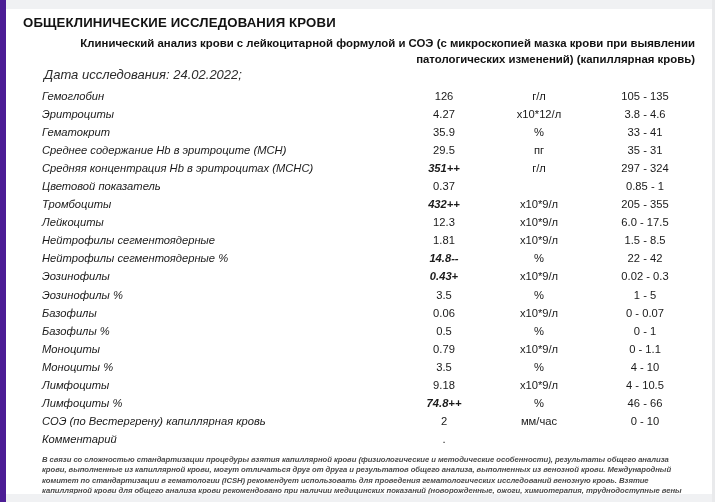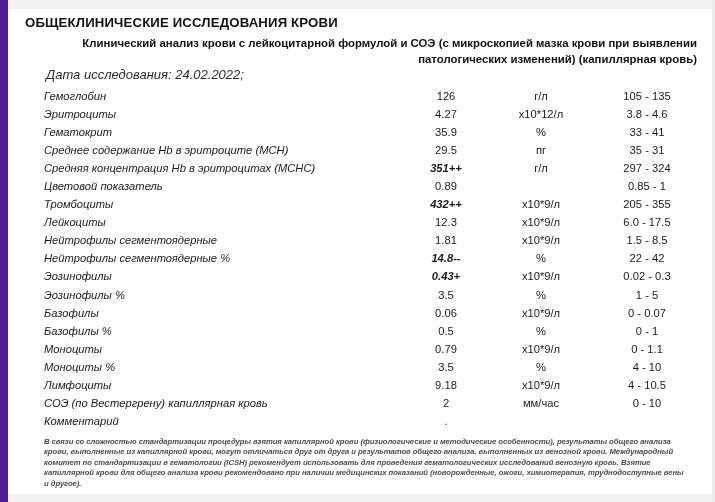--- a/index.html
+++ b/index.html
@@ -17,21 +17,21 @@
     overflow: hidden;
     position: relative;
   }
 
   
   .page {
     position: relative;
     width: 715px;
     height: 502px;
     background: #ffffff;
-    border-left: 8px solid #4c1d95;
+    border-left: 6px solid #4c1d95;
     border-right: 3px solid #e9eaec;
   }
   .band-top {
     height: 9px;
     background: #f0f1f3;
     width: 100%;
   }
   .band-bottom {
     position: absolute;
     left: 0;
@@ -157,21 +157,21 @@
             <td class="col-ref">35 - 31</td>
           </tr>
           <tr>
             <td class="col-name">Средняя концентрация Hb в эритроцитах (MCHC)</td>
             <td class="col-value flagged">351++</td>
             <td class="col-unit">г/л</td>
             <td class="col-ref">297 - 324</td>
           </tr>
           <tr>
             <td class="col-name">Цветовой показатель</td>
-            <td class="col-value">0.89</td>
+            <td class="col-value">0.37</td>
             <td class="col-unit"></td>
             <td class="col-ref">0.85 - 1</td>
           </tr>
           <tr>
             <td class="col-name">Тромбоциты</td>
             <td class="col-value flagged">432++</td>
             <td class="col-unit">x10*9/л</td>
             <td class="col-ref">205 - 355</td>
           </tr>
           <tr>
@@ -226,20 +226,26 @@
             <td class="col-name">Моноциты %</td>
             <td class="col-value">3.5</td>
             <td class="col-unit">%</td>
             <td class="col-ref">4 - 10</td>
           </tr>
           <tr>
             <td class="col-name">Лимфоциты</td>
             <td class="col-value">9.18</td>
             <td class="col-unit">x10*9/л</td>
             <td class="col-ref">4 - 10.5</td>
+          </tr>
+          <tr>
+            <td class="col-name">Лимфоциты %</td>
+            <td class="col-value flagged">74.8++</td>
+            <td class="col-unit">%</td>
+            <td class="col-ref">46 - 66</td>
           </tr>
           <tr>
             <td class="col-name">СОЭ (по Вестергрену) капиллярная кровь</td>
             <td class="col-value">2</td>
             <td class="col-unit">мм/час</td>
             <td class="col-ref">0 - 10</td>
           </tr>
           <tr class="comment-row">
             <td class="col-name">Комментарий</td>
             <td class="col-value comment-dot">.</td>

